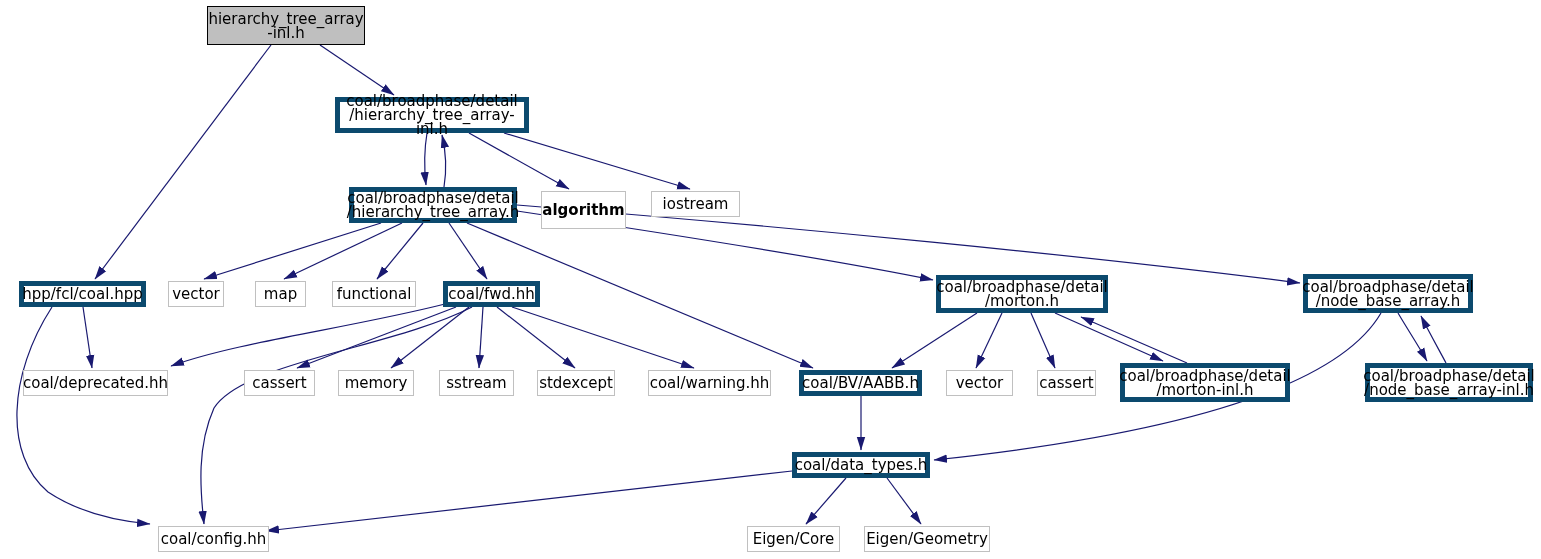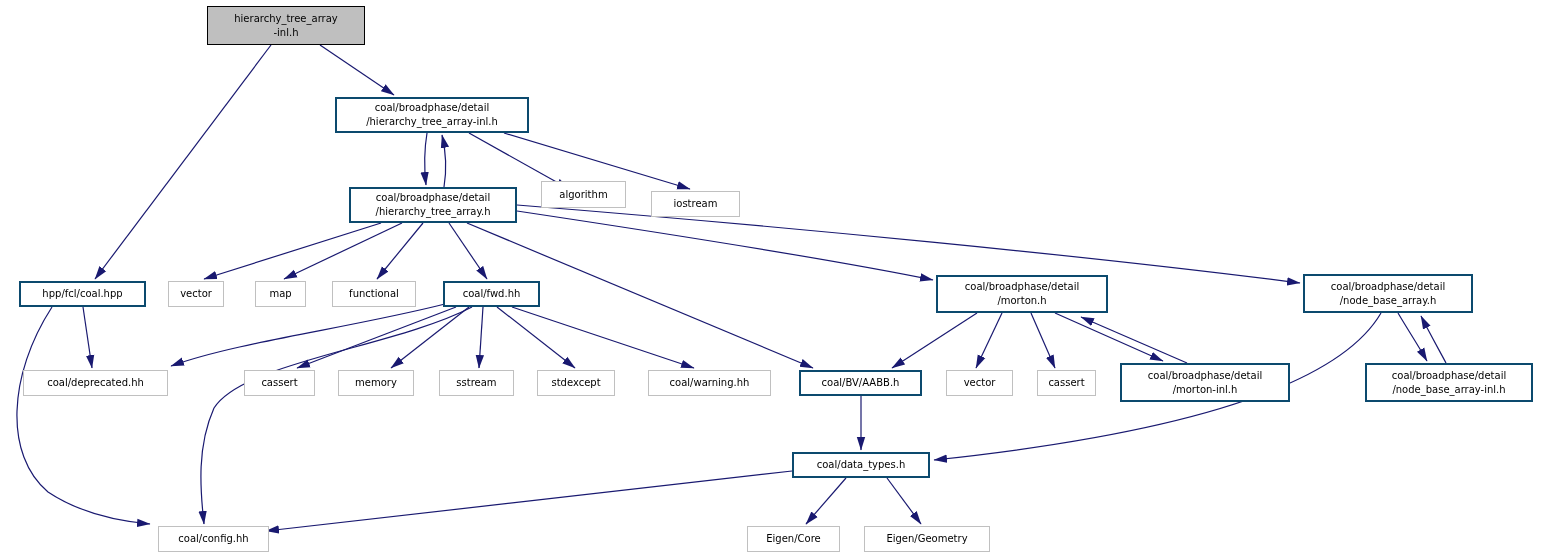--- a/index.html
+++ b/index.html
@@ -28,29 +28,29 @@
     stroke-width: 1.2px;
   }
   .node {
     position: absolute;
     box-sizing: border-box;
     display: flex;
     align-items: center;
     justify-content: center;
     text-align: center;
     white-space: pre-line;
-    font-size: 10px;
+    font-size: 15px;
     line-height: 14px;
     color: #000000;
     background: #ffffff;
     border: 1px solid #c0c0c0;
     padding: 0 2px;
   }
   .node.linked {
-    border: 2px solid #0c4a6e;
+    border: 5px solid #0c4a6e;
     cursor: pointer;
   }
   .node.main {
     background: #bfbfbf;
     border: 1px solid #000000;
   }
 </style>
 </head>
 <body>
 
@@ -96,21 +96,21 @@
       <path d="M887,478 L921,524" class="edge" marker-end="url(#arrow)"></path>
       <path d="M792,471 L266,531" class="edge" marker-end="url(#arrow)"></path>
     </svg>
   <div id="nodes">
       <div class="node main" style="left: 207px; top: 6px; width: 158px; height: 39px;">hierarchy_tree_array
 -inl.h</div>
       <div class="node linked" style="left: 335px; top: 97px; width: 194px; height: 36px;">coal/broadphase/detail
 /hierarchy_tree_array-inl.h</div>
       <div class="node linked" style="left: 349px; top: 187px; width: 168px; height: 36px;">coal/broadphase/detail
 /hierarchy_tree_array.h</div>
-      <div class="node leaf" style="left: 541px; top: 181px; width: 85px; height: 27px;">algorithm</div>
+      <div class="node leaf" style="left: 541px; top: 191px; width: 85px; height: 38px; font-weight: bold;">algorithm</div>
       <div class="node leaf" style="left: 651px; top: 191px; width: 89px; height: 26px;">iostream</div>
       <div class="node linked" style="left: 19px; top: 281px; width: 127px; height: 26px;">hpp/fcl/coal.hpp</div>
       <div class="node leaf" style="left: 168px; top: 281px; width: 56px; height: 26px;">vector</div>
       <div class="node leaf" style="left: 255px; top: 281px; width: 51px; height: 26px;">map</div>
       <div class="node leaf" style="left: 332px; top: 281px; width: 84px; height: 26px;">functional</div>
       <div class="node linked" style="left: 443px; top: 281px; width: 97px; height: 26px;">coal/fwd.hh</div>
       <div class="node linked" style="left: 936px; top: 275px; width: 172px; height: 38px;">coal/broadphase/detail
 /morton.h</div>
       <div class="node linked" style="left: 1303px; top: 274px; width: 170px; height: 39px;">coal/broadphase/detail
 /node_base_array.h</div>

